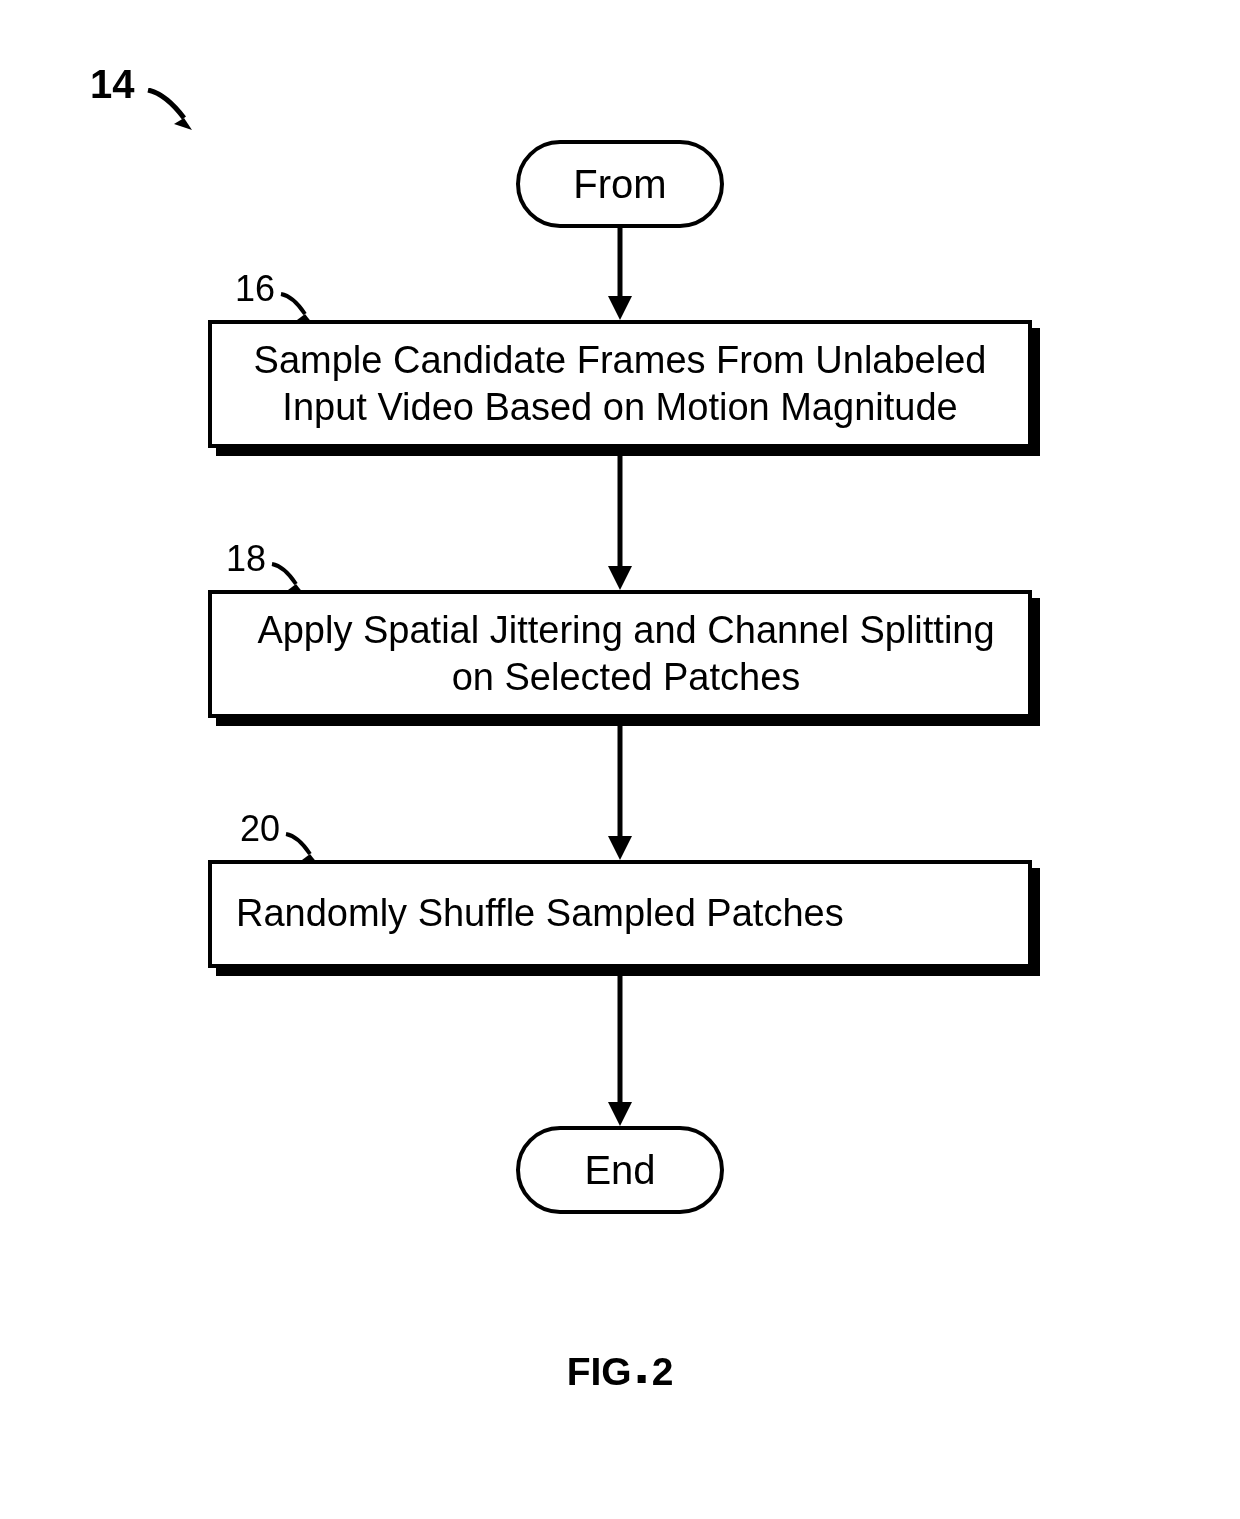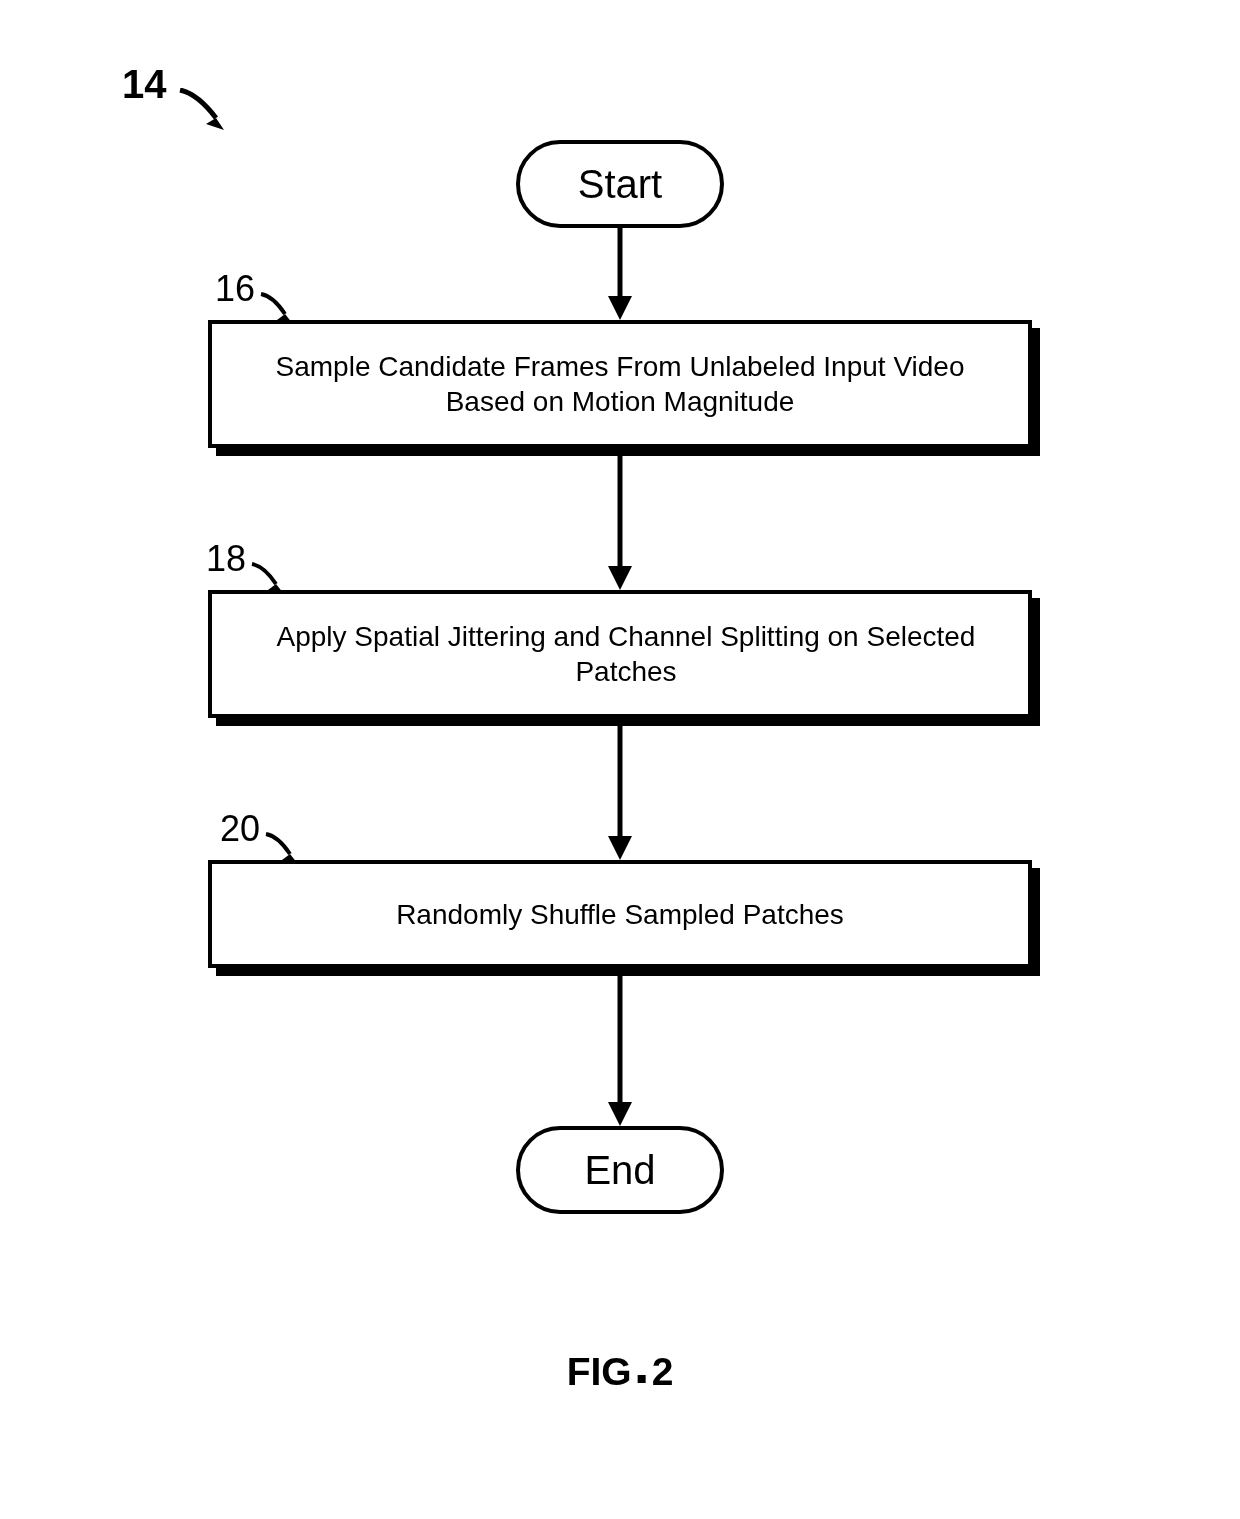--- a/index.html
+++ b/index.html
@@ -58,30 +58,31 @@
     top: 8px;
     left: 8px;
     background: #000;
   }
   .process {
     position: relative;
     background: #fff;
     border: 4px solid #000;
     display: flex;
     align-items: center;
-    justify-content: center;
+    justify-content: flex-start;
     text-align: center;
-    font-size: 28px;
+    font-size: 38px;
     line-height: 1.25;
     padding: 0 24px;
     box-sizing: border-box;
   }
   .step-label {
     position: absolute;
     font-size: 36px;
+    margin-left: 20px;
   }
   .step-label .arrow-svg {
     position: absolute;
     top: 24px;
     left: 44px;
   }
   .connector {
     position: absolute;
     left: 50%;
     transform: translateX(-50%);
@@ -100,32 +101,32 @@
     height: 8px;
     background: #000;
     margin: 0 6px 2px 6px;
   }
 </style>
 </head>
 <body>
 
 <div class="canvas">
 
-  <div class="figure-ref" style="top:62px; left:90px;margin-left:32px;">
+  <div class="figure-ref" style="top:62px; left:90px;">
     <span>14</span>
     <svg class="arrow-svg" width="60" height="50">
       <path d="M2 2 Q 20 6 38 30" stroke="#000" stroke-width="5" fill="none"></path>
       <polygon points="38,30 46,42 28,36" fill="#000"></polygon>
     </svg>
   </div>
 
   <div class="terminator-group" style="top:140px;">
     <div class="terminator-shadow" style="width:200px; height:80px;"></div>
     <div class="terminator" style="width:200px; height:80px;">
-      <span>Start</span>
+      <span>From</span>
     </div>
   </div>
 
   <div class="connector" style="top:226px;">
     <svg width="30" height="94">
       <line x1="15" y1="0" x2="15" y2="74" stroke="#000" stroke-width="5"></line>
       <polygon points="15,94 3,70 27,70" fill="#000"></polygon>
     </svg>
   </div>
 

